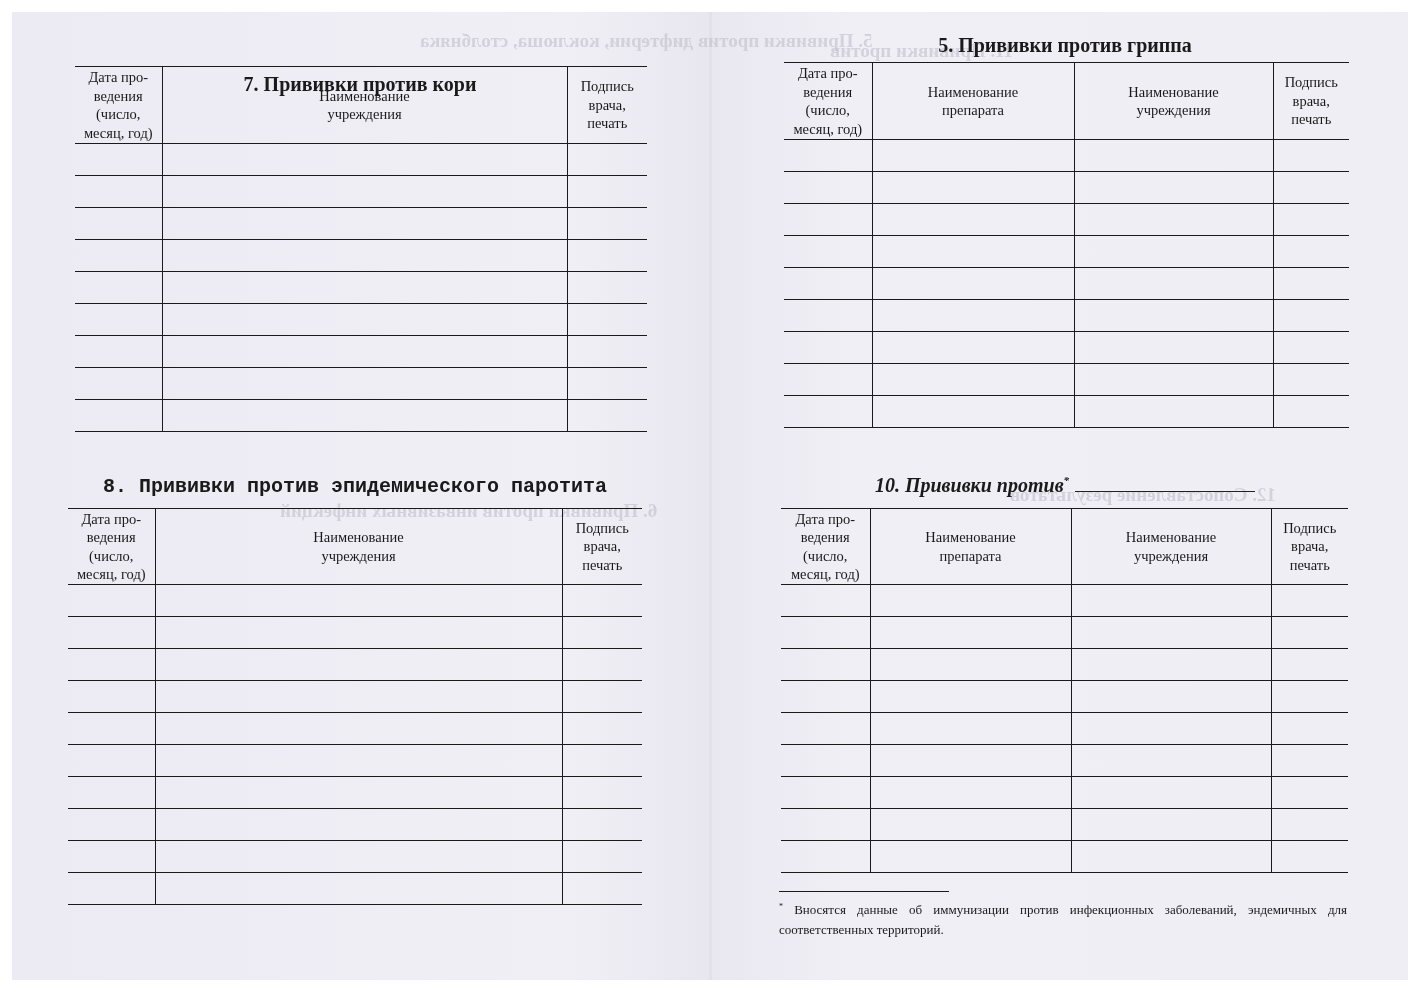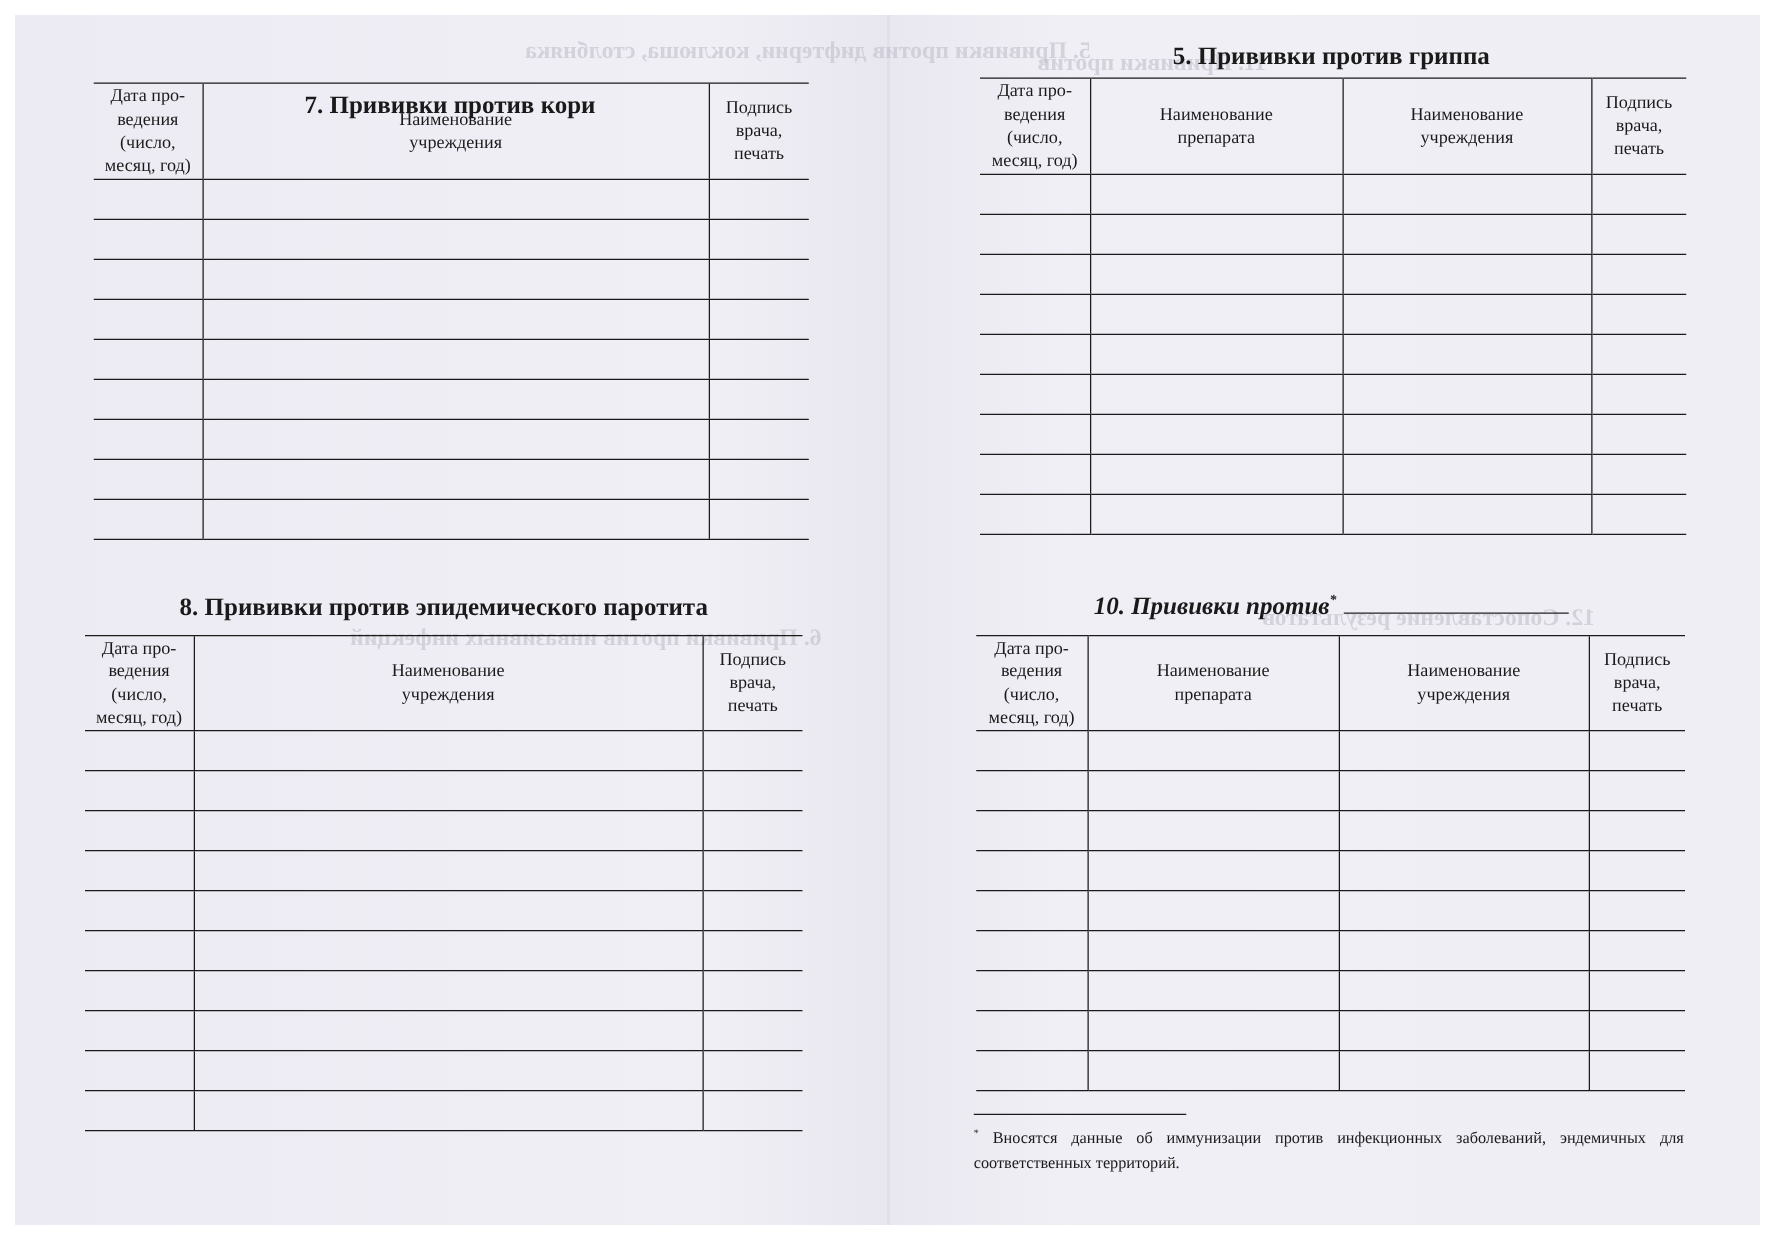--- a/index.html
+++ b/index.html
@@ -124,21 +124,21 @@
         <td></td>
       </tr>
       <tr>
         <td></td>
         <td></td>
         <td></td>
       </tr>
     </tbody>
 </table>
 
-<div class="section-title" style="left:60px; width:590px; right:auto; top:475px;">8. Прививки против эпидемического паротита</div>
+<div class="section-title" style="left:60px; width:590px; right:auto; top:475px;font-family:Liberation Mono, monospace;">8. Прививки против эпидемического паротита</div>
 <table class="form" style="left:68px; top:508px; width:574px;">
   <colgroup>
       <col style="width:87px">
       <col style="width:407px">
       <col style="width:80px">
     </colgroup>
   <thead>
     <tr style="height:76px">
       <th><span class="ml">Дата про-<br>ведения<br>(число,<br>месяц, год)</span></th>
       <th><span class="ml">Наименование<br>учреждения</span></th>

